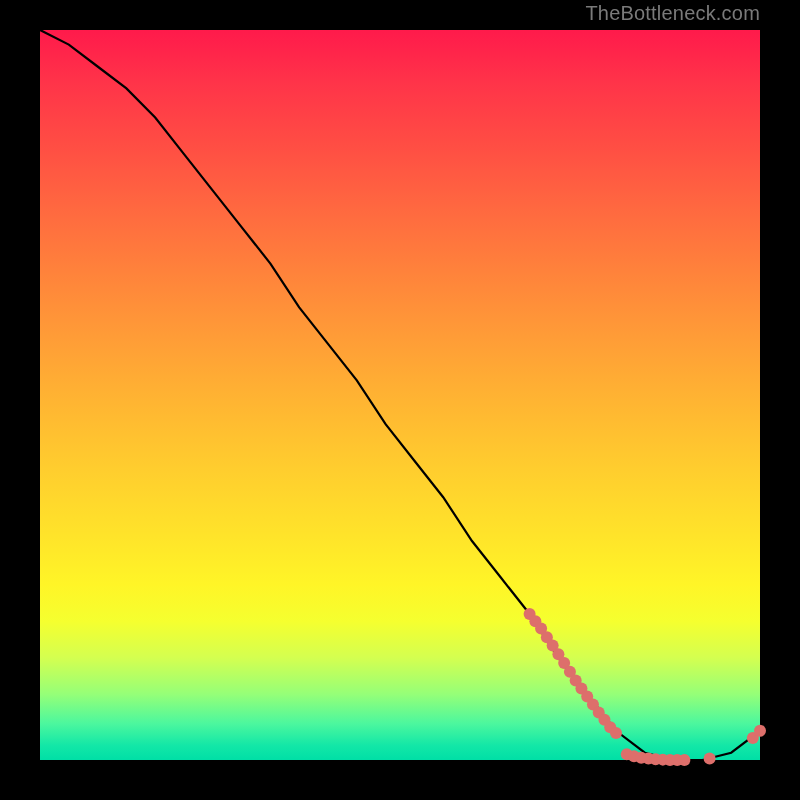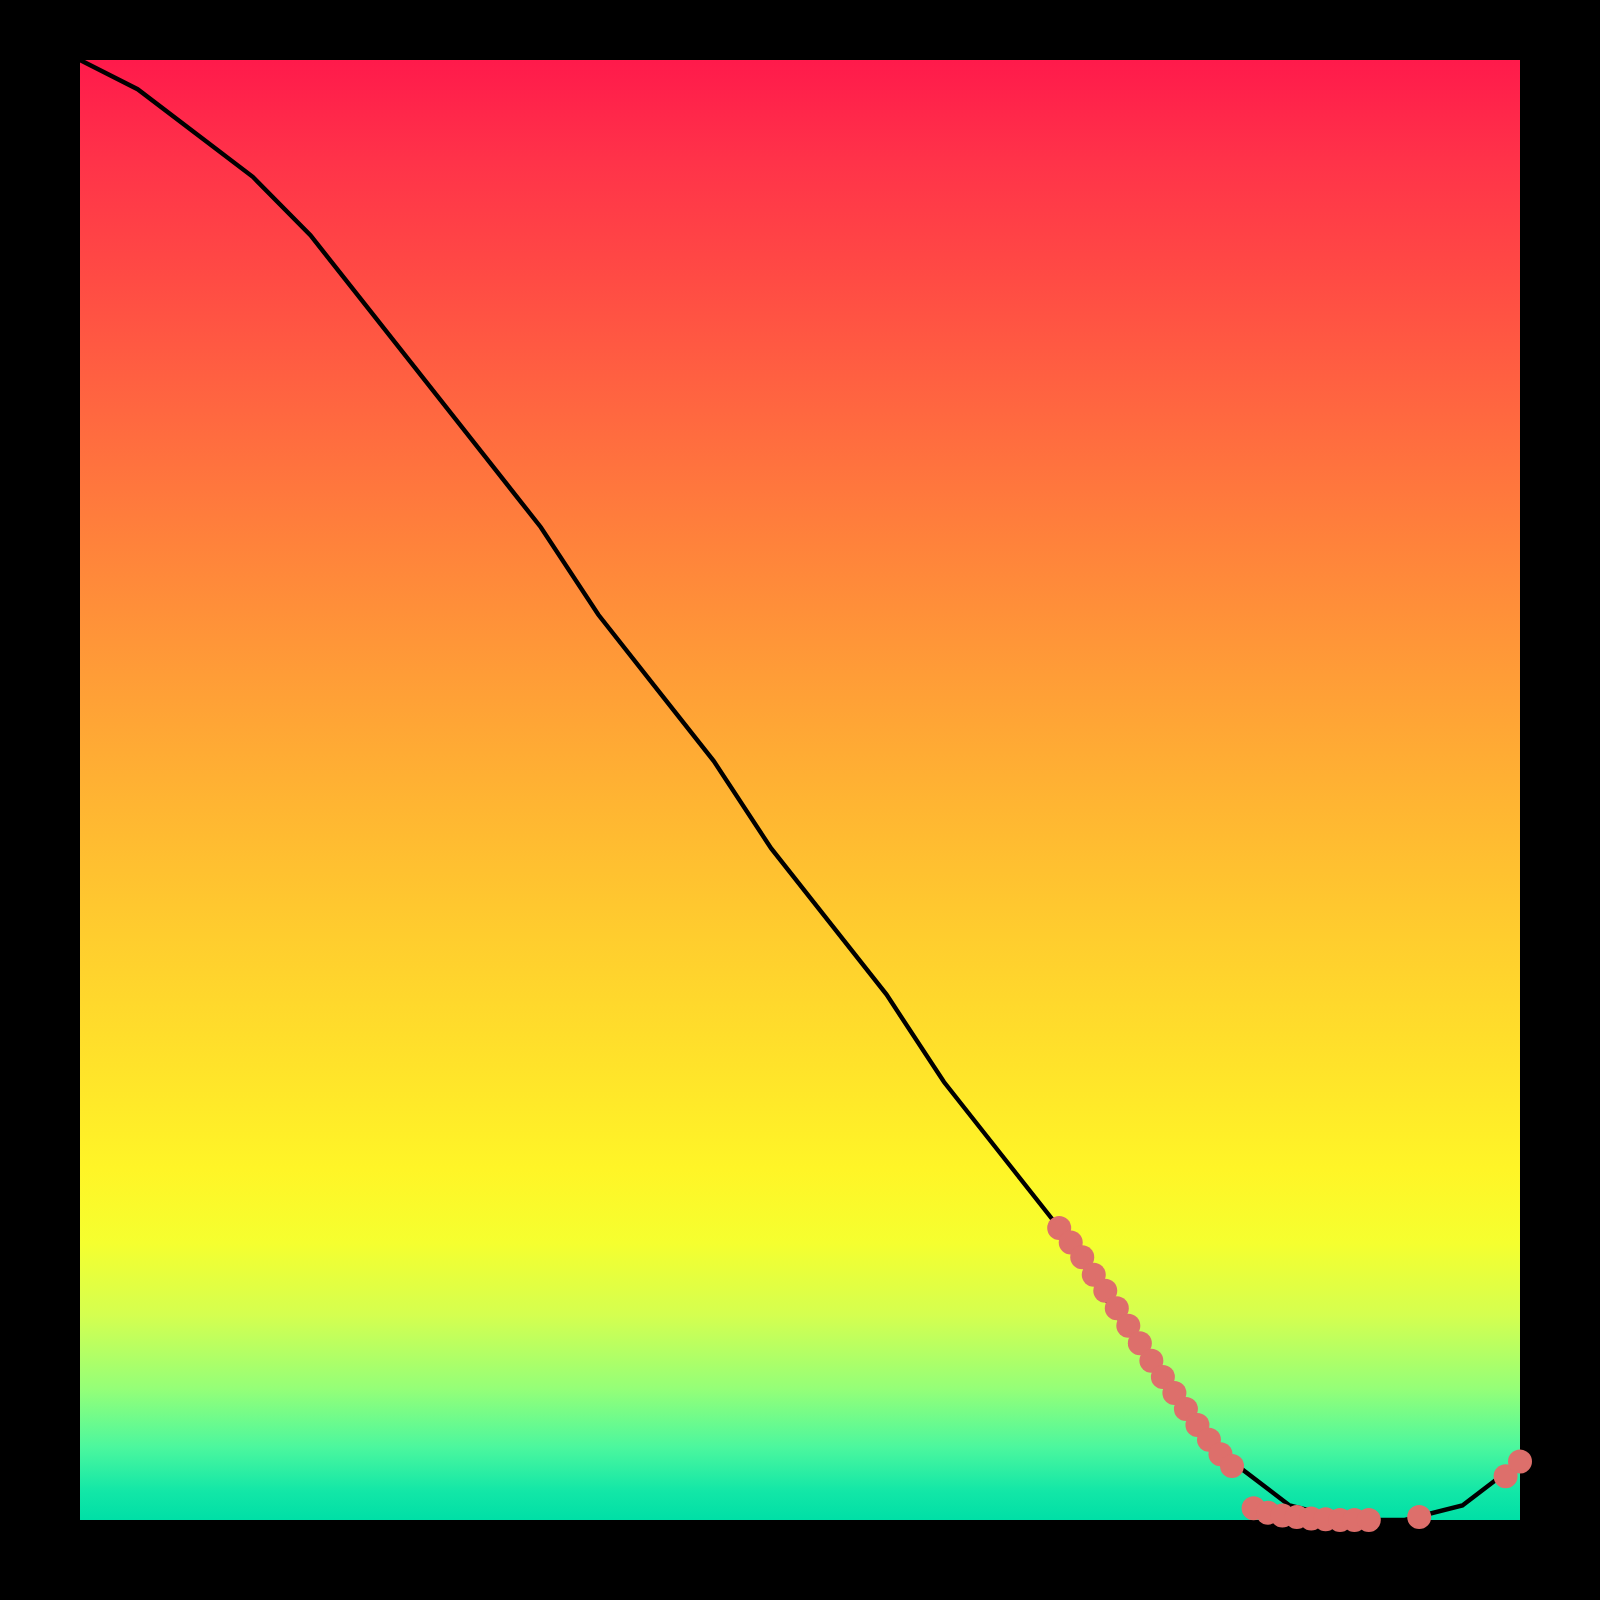--- a/index.html
+++ b/index.html
@@ -60,20 +60,21 @@
     width: 720px;
     height: 730px;
     overflow: visible;
   }
 </style>
 </head>
 <body>
 
 <div class="container">
 
+  <div class="attribution">TheBottleneck.com</div>
 
   <div class="plot-area"></div>
 
   <svg class="overlay" viewBox="0 0 720 730" preserveAspectRatio="none">
     <path id="curve-path" fill="none" stroke="#000" stroke-width="2.2" d="M0.00 0.00 L28.80 14.60 L57.60 36.50 L86.40 58.40 L115.20 87.60 L144.00 124.10 L172.80 160.60 L201.60 197.10 L230.40 233.60 L259.20 277.40 L288.00 313.90 L316.80 350.40 L345.60 394.20 L374.40 430.70 L403.20 467.20 L432.00 511.00 L460.80 547.50 L489.60 584.00 L518.40 627.80 L547.20 664.30 L576.00 700.80 L604.80 722.70 L633.60 730.00 L662.40 730.00 L691.20 722.70 L720.00 700.80"></path>
     <g id="points-group">
         <circle cx="489.60" cy="584.00" r="6" fill="#dd6f6b"></circle>
         <circle cx="495.36" cy="591.30" r="6" fill="#dd6f6b"></circle>
         <circle cx="501.12" cy="598.60" r="6" fill="#dd6f6b"></circle>
         <circle cx="506.88" cy="607.36" r="6" fill="#dd6f6b"></circle>

